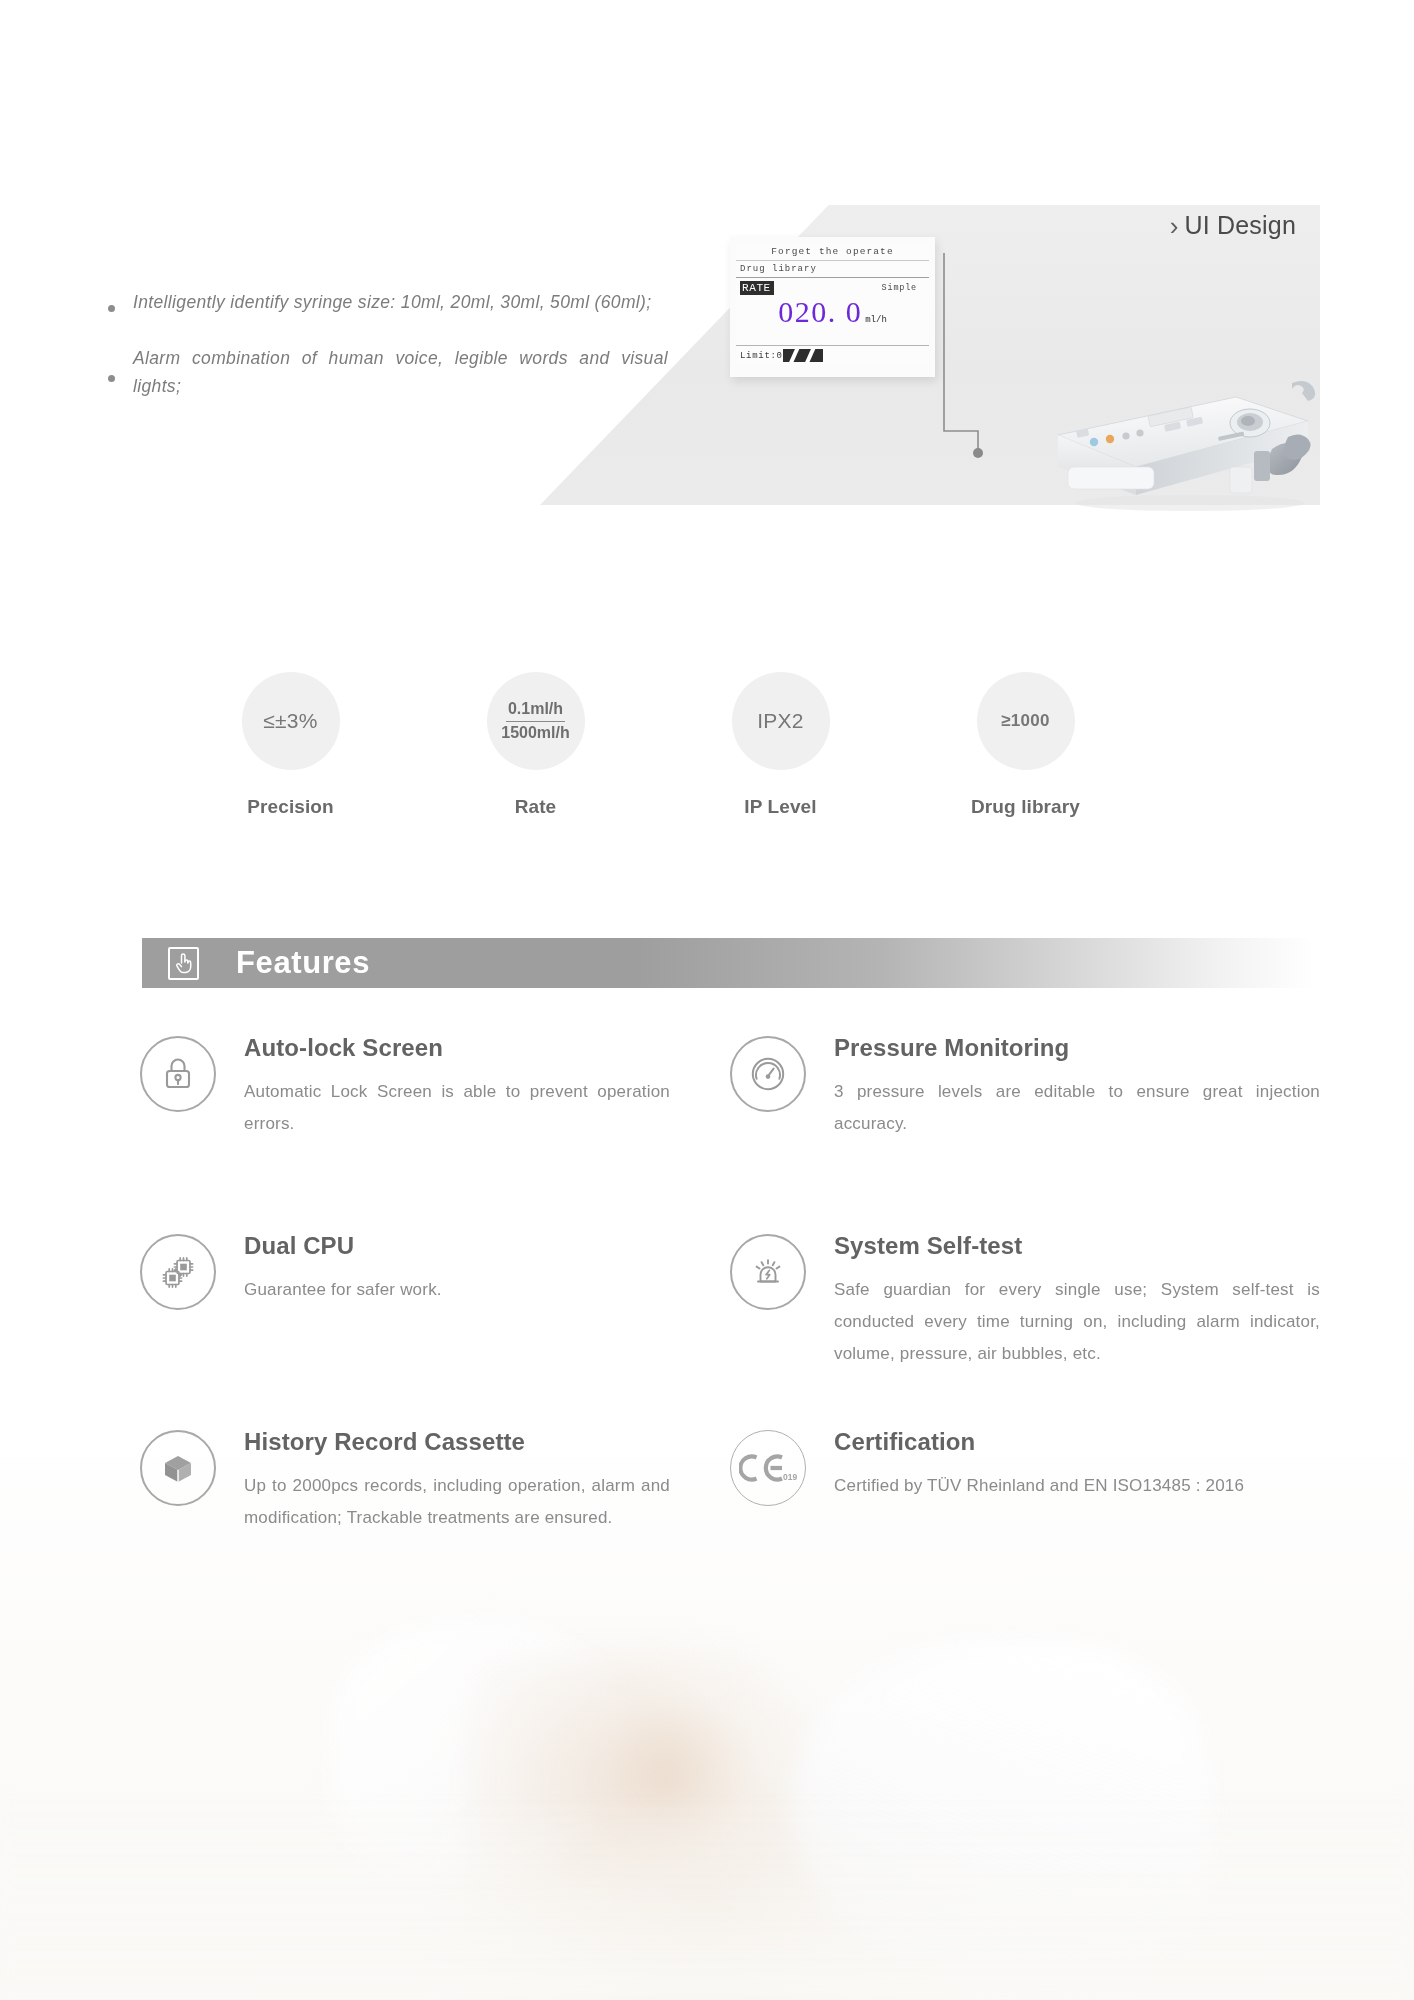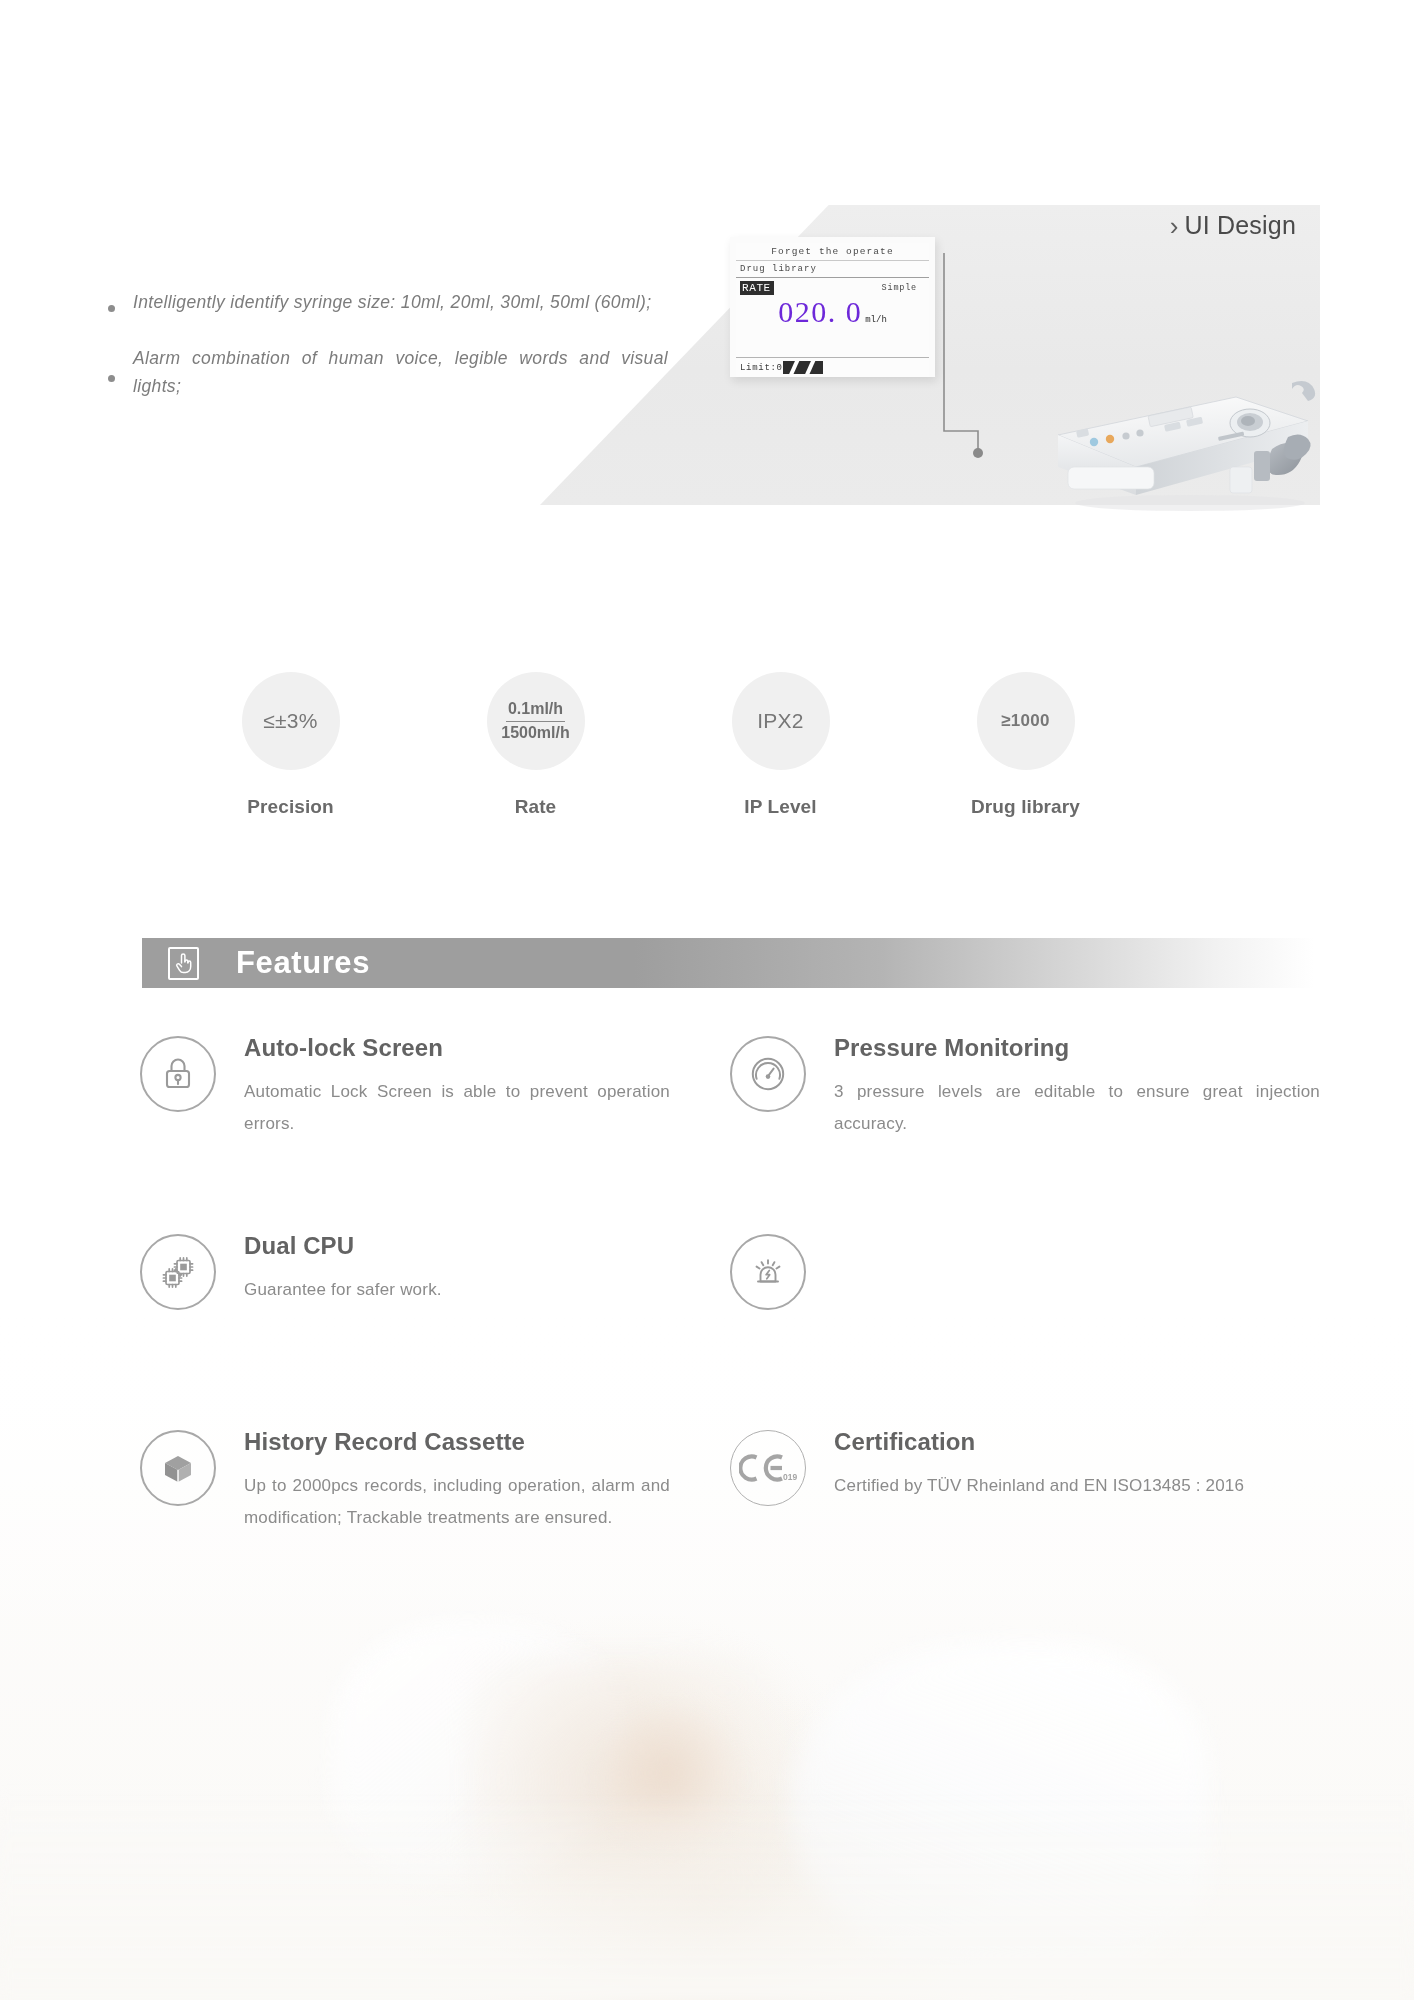--- a/index.html
+++ b/index.html
@@ -158,21 +158,21 @@
   
   .lcd-wrap {
     position: absolute;
     left: 190px;
     top: 32px;
     width: 205px;
     height: 140px;
     background: #fbfbfb;
     box-shadow: 2px 4px 9px rgba(0,0,0,0.10);
     z-index: 5;
-    padding: 6px 6px 0 6px;
+    padding: 6px 6px 12px 6px;
   }
   .lcd {
     width: 100%;
     height: 100%;
     background: #fcfcfc;
     font-family: "Liberation Mono", monospace;
     color: #2c2c2c;
     display: flex;
     flex-direction: column;
   }
@@ -666,20 +666,24 @@
         <div class="feature-icon">
           <svg width="40" height="40" viewBox="0 0 40 40" fill="none" stroke="#9a9a9a" stroke-width="1.9" stroke-linecap="round" stroke-linejoin="round">
             <path d="M12.5 29.5v-6.8a7.5 7.5 0 0 1 15 0v6.8z"></path>
             <path d="M10 29.5h20"></path>
             <path d="M20 8.2v3.4"></path>
             <path d="M13.6 10.2l1.7 3M26.4 10.2l-1.7 3"></path>
             <path d="M8.6 14.6l2.9 1.9M31.4 14.6l-2.9 1.9"></path>
             <path d="M21.3 18.4l-3.2 4.3h3.6l-2.9 4.1" stroke-width="1.7"></path>
           </svg>
         </div>
+        <div class="feature-body">
+          <div class="feature-title">System Self-test</div>
+          <div class="feature-desc">Safe guardian for every single use; System self-test is conducted every time turning on, including alarm indicator, volume, pressure, air bubbles, etc.</div>
+        </div>
       </div>
 
     </div>
 
     <div class="feature-row row-3">
 
       <div class="feature-col left">
         <div class="feature-icon">
           <svg width="38" height="38" viewBox="0 0 38 38">
             <polygon points="19,7 32,14 19,21 6,14" fill="#a0a0a0"></polygon>

